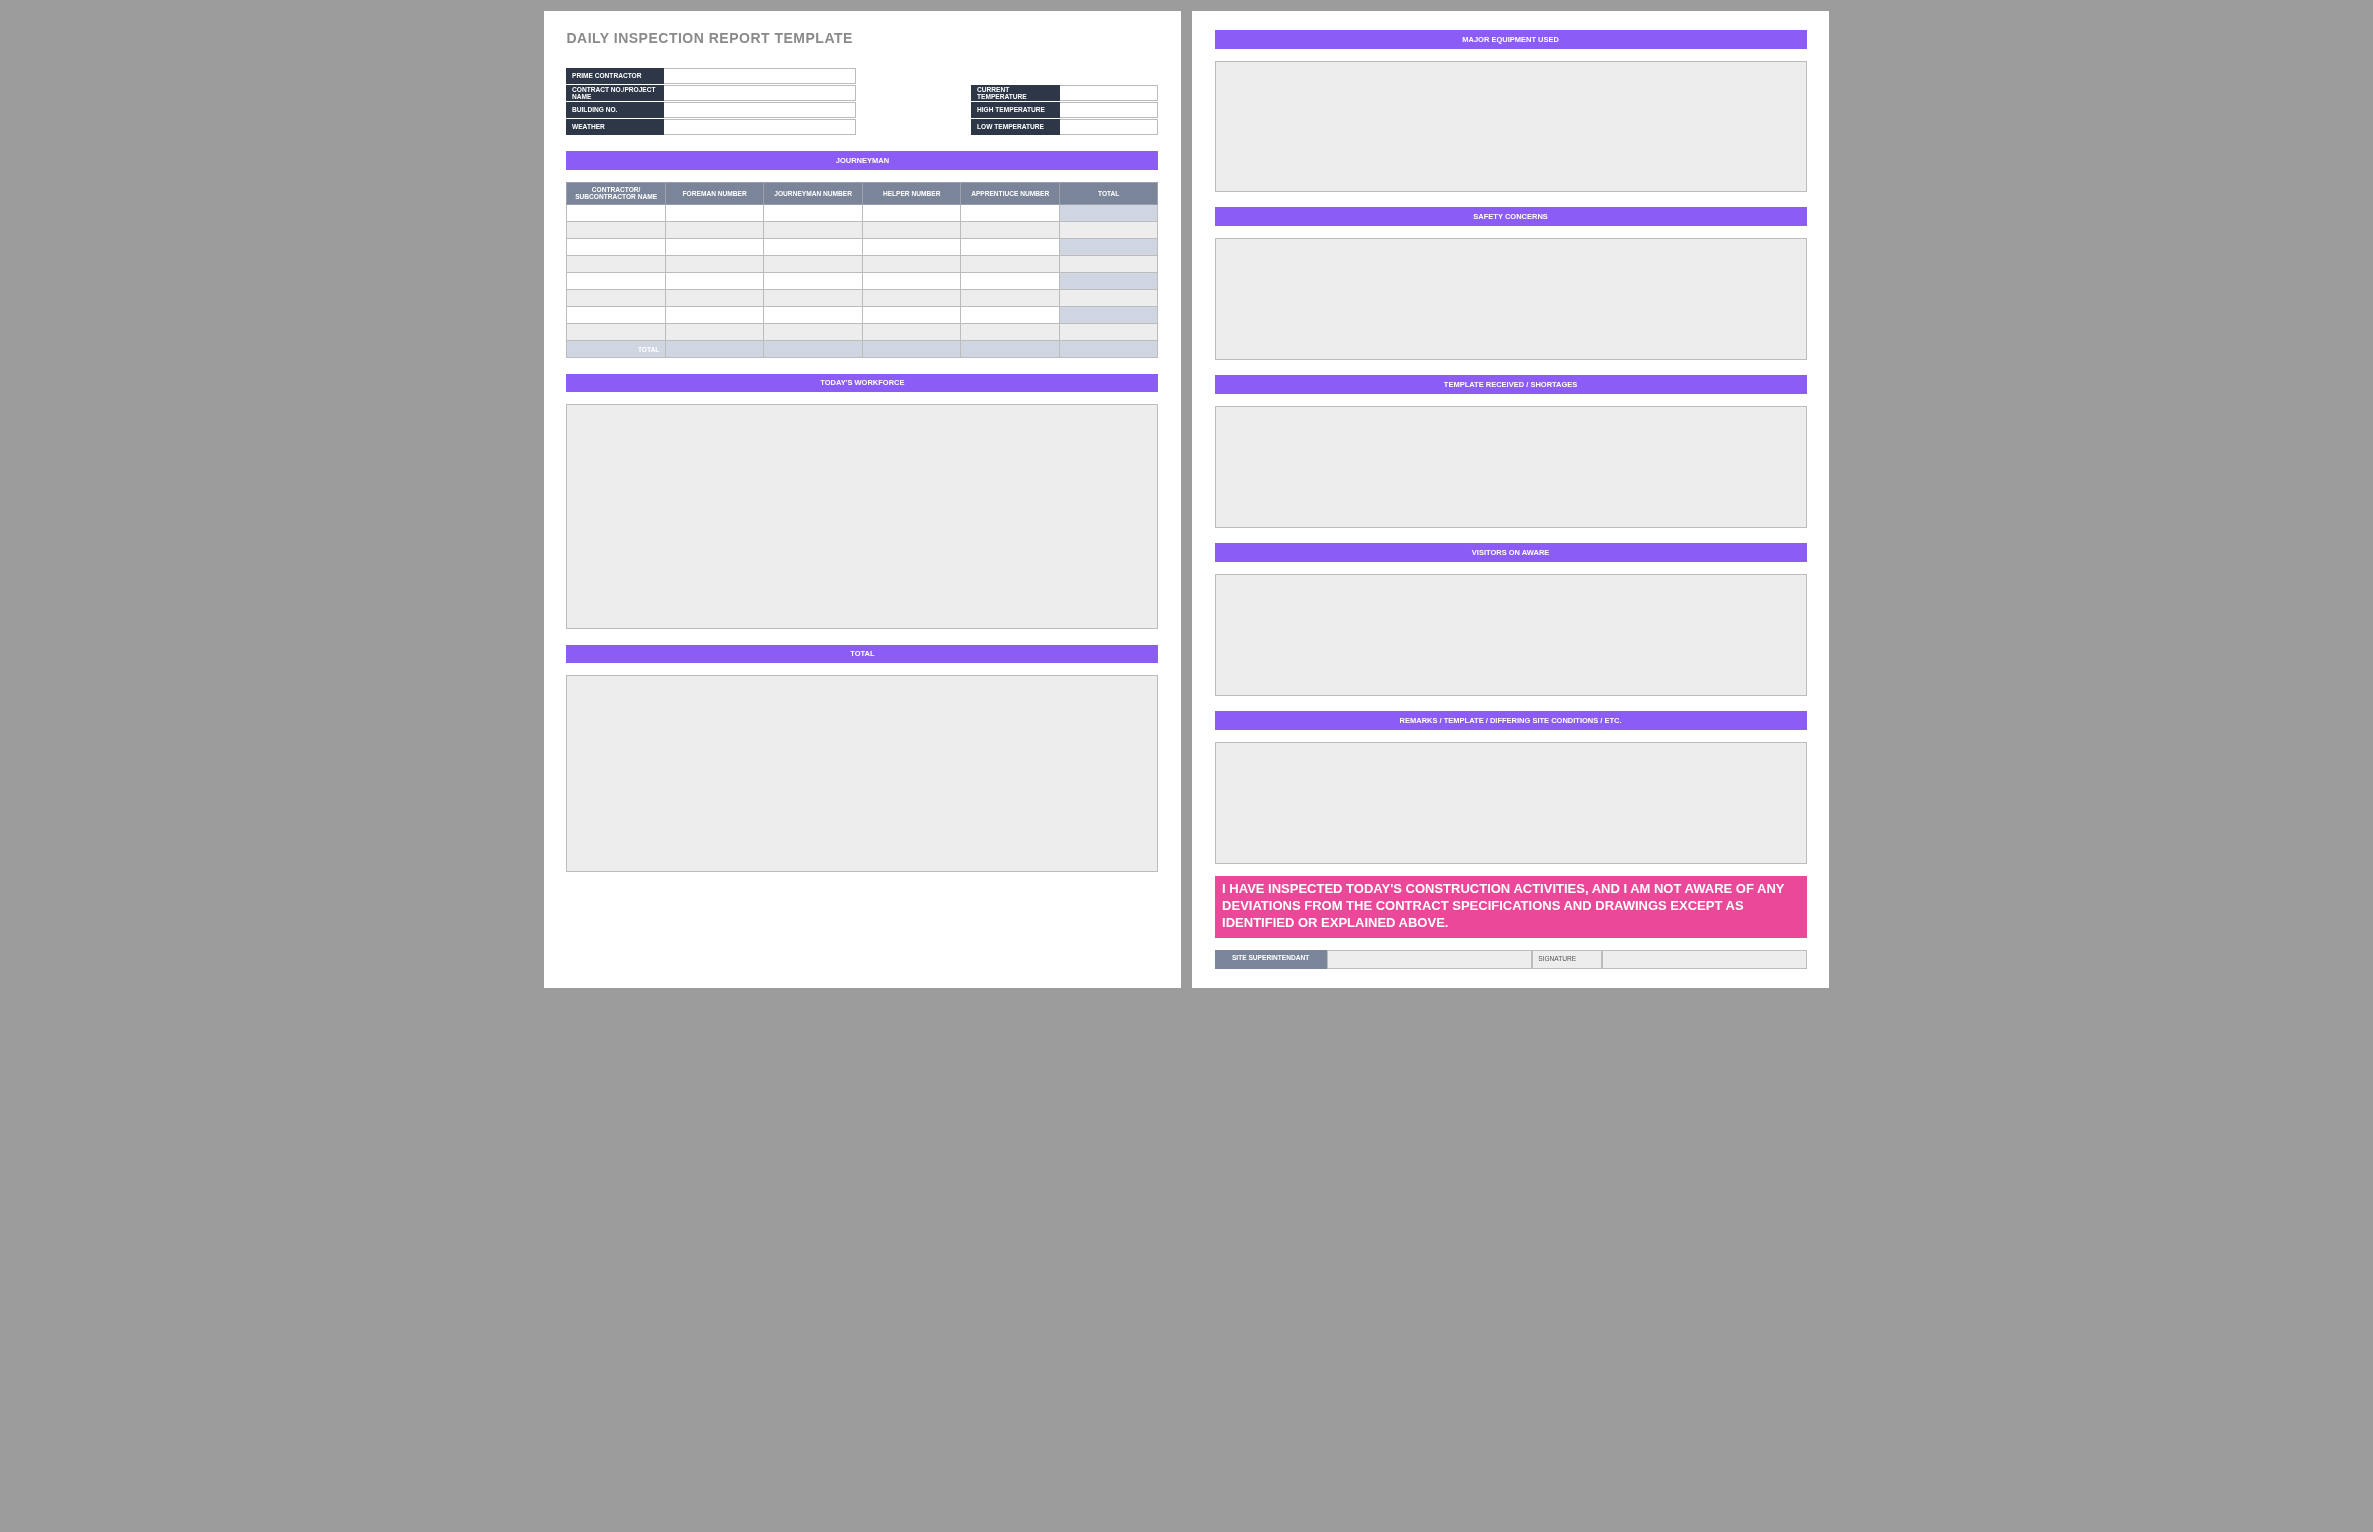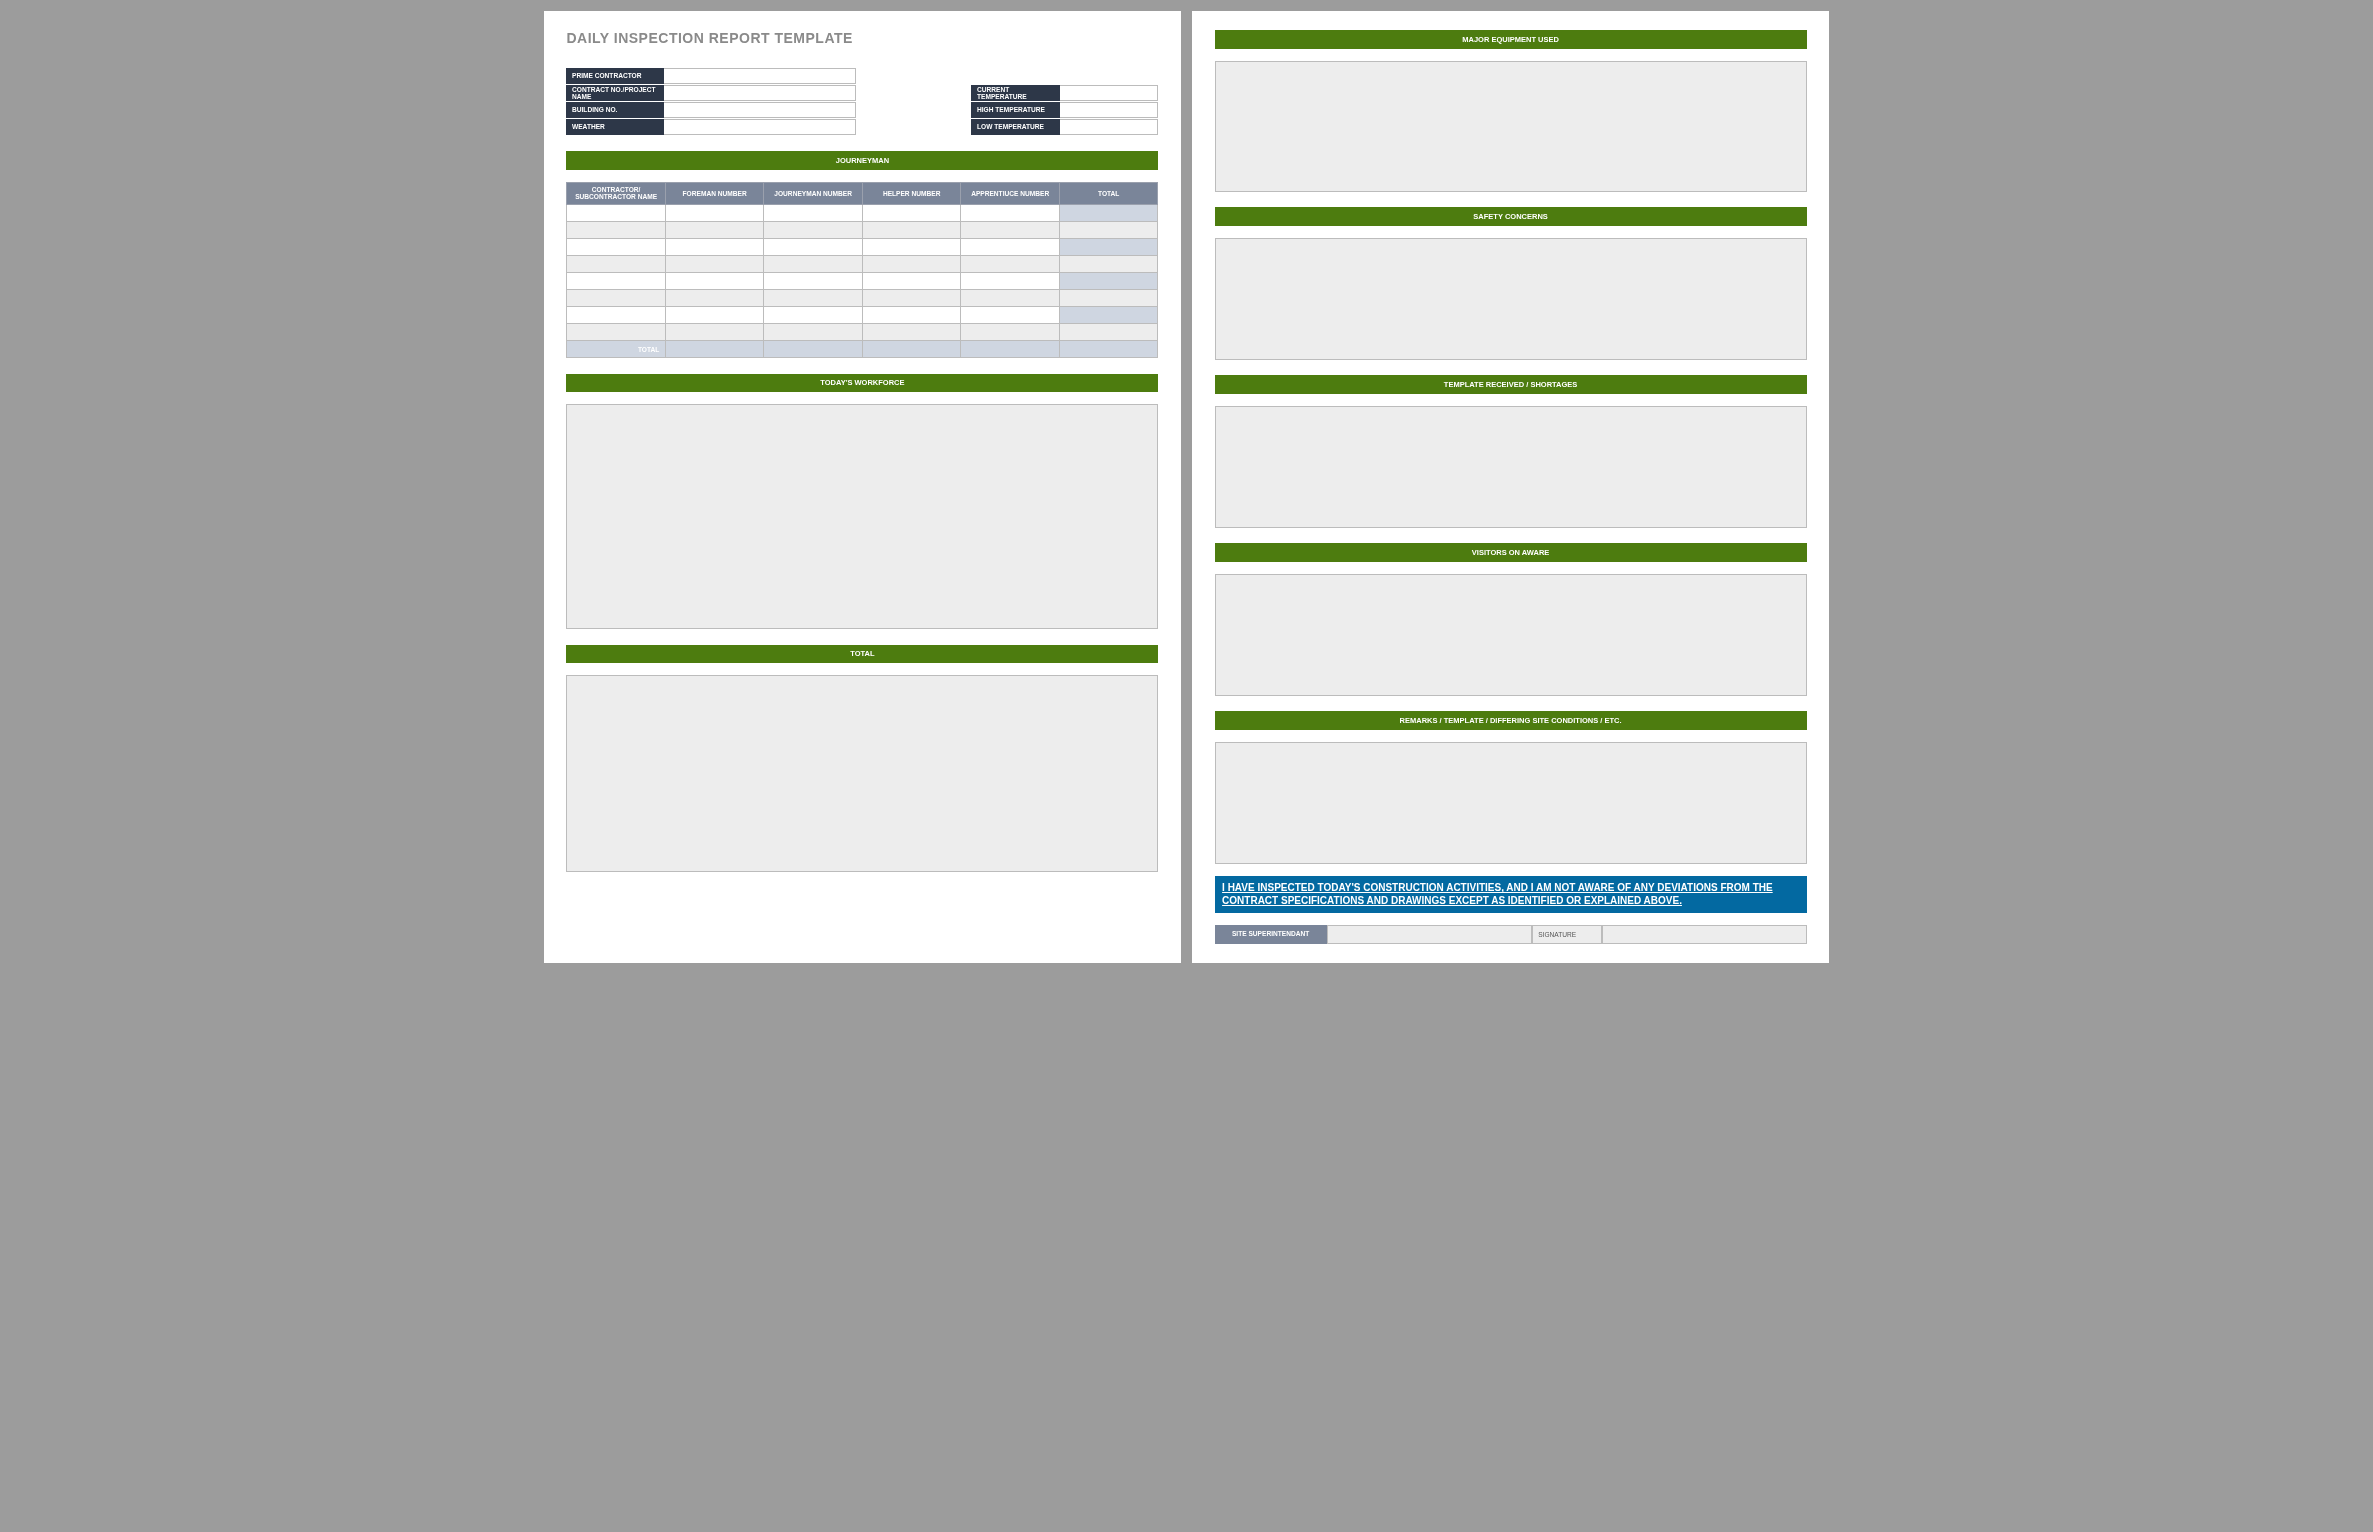--- a/index.html
+++ b/index.html
@@ -46,21 +46,21 @@
     align-items: center;
   }
   .kv-label.wide { width: 89px; }
   .kv-value {
     flex: 1;
     background: #fff;
     border: 0.9px solid #bcbcbc;
     border-left: none;
   }
   .section-header {
-    background: #4d7c0f;
+    background: #8b5cf6;
     color: #fff;
     font-size: 7.5px;
     font-weight: 700;
     text-align: center;
     padding: 4.7px 0;
     margin-top: 3.7px;
   }
   .wf-table { width: 100%; border-collapse: collapse; }
   .wf-table th {
     background: #7a8599;
@@ -91,27 +91,26 @@
   .big-box {
     background: #ededed;
     border: 0.9px solid #bcbcbc;
     width: 100%;
   }
   .box-progress { height: 225px; }
   .box-delays { height: 197px; margin-bottom:0; }
   .box-small { height: 122px; }
   .box-equip { height: 131px; }
   .cert-block {
-    background: #0369a1;
-    color: #fff;
-    font-size: 10px;
+    background: #ec4899;
+    color: #fff;
+    font-size: 13px;
     font-weight: 700;
     padding: 5.6px 7.5px;
     line-height: 1.3;
-    text-decoration: underline;
   }
   .sig-row { display: flex; height: 19px; }
   .sig-label {
     background: #7a8599;
     color: #fff;
     font-size: 6.6px;
     font-weight: 700;
     padding: 4.7px 7.5px;
     width: 112px;
     text-align: center;

